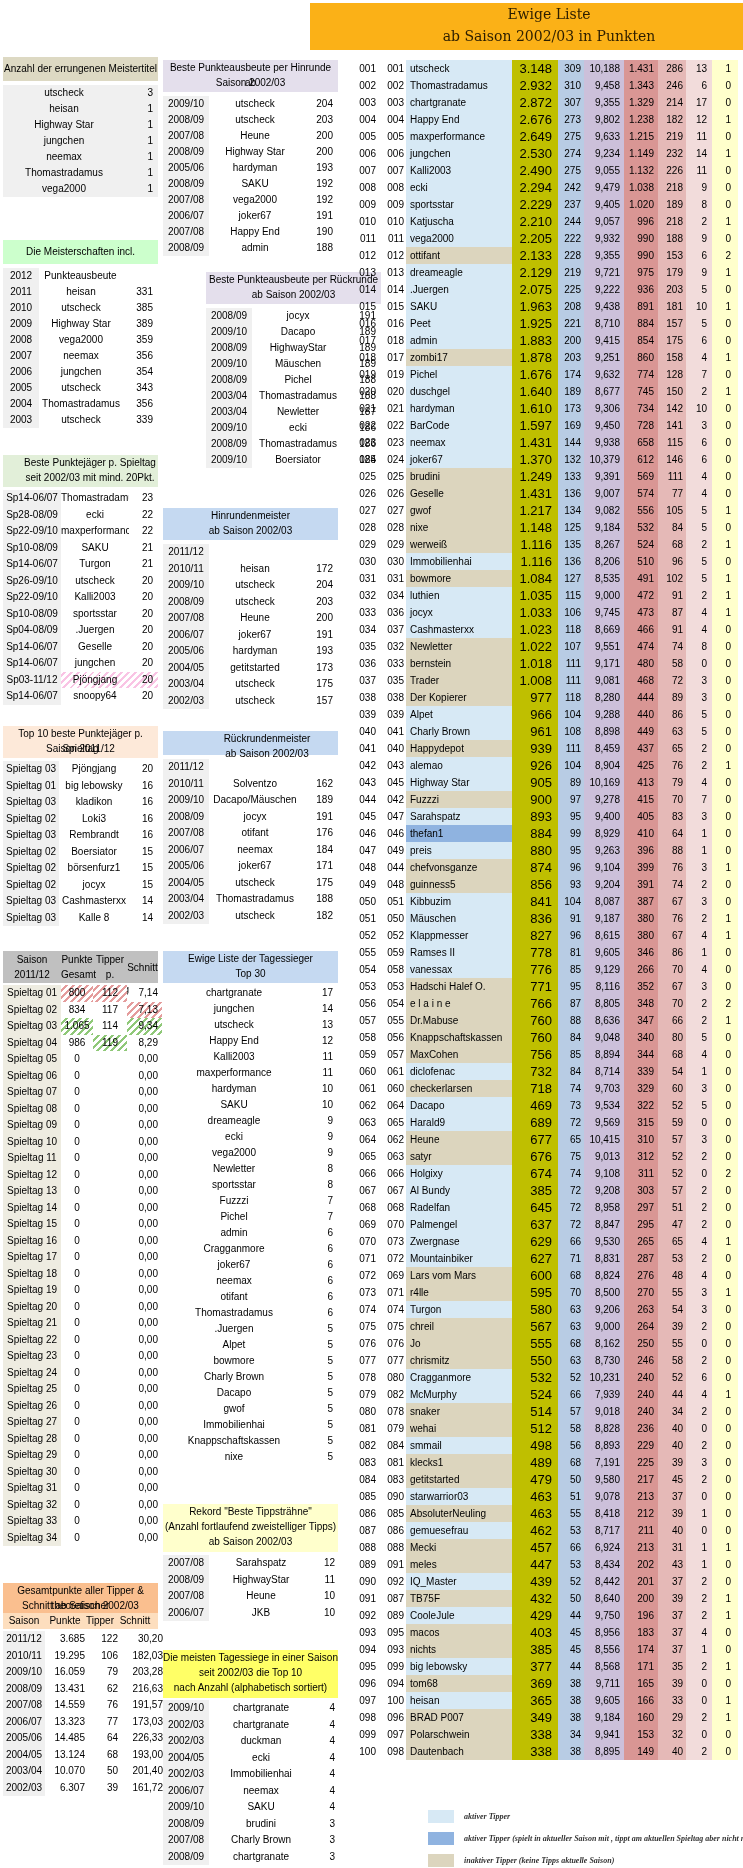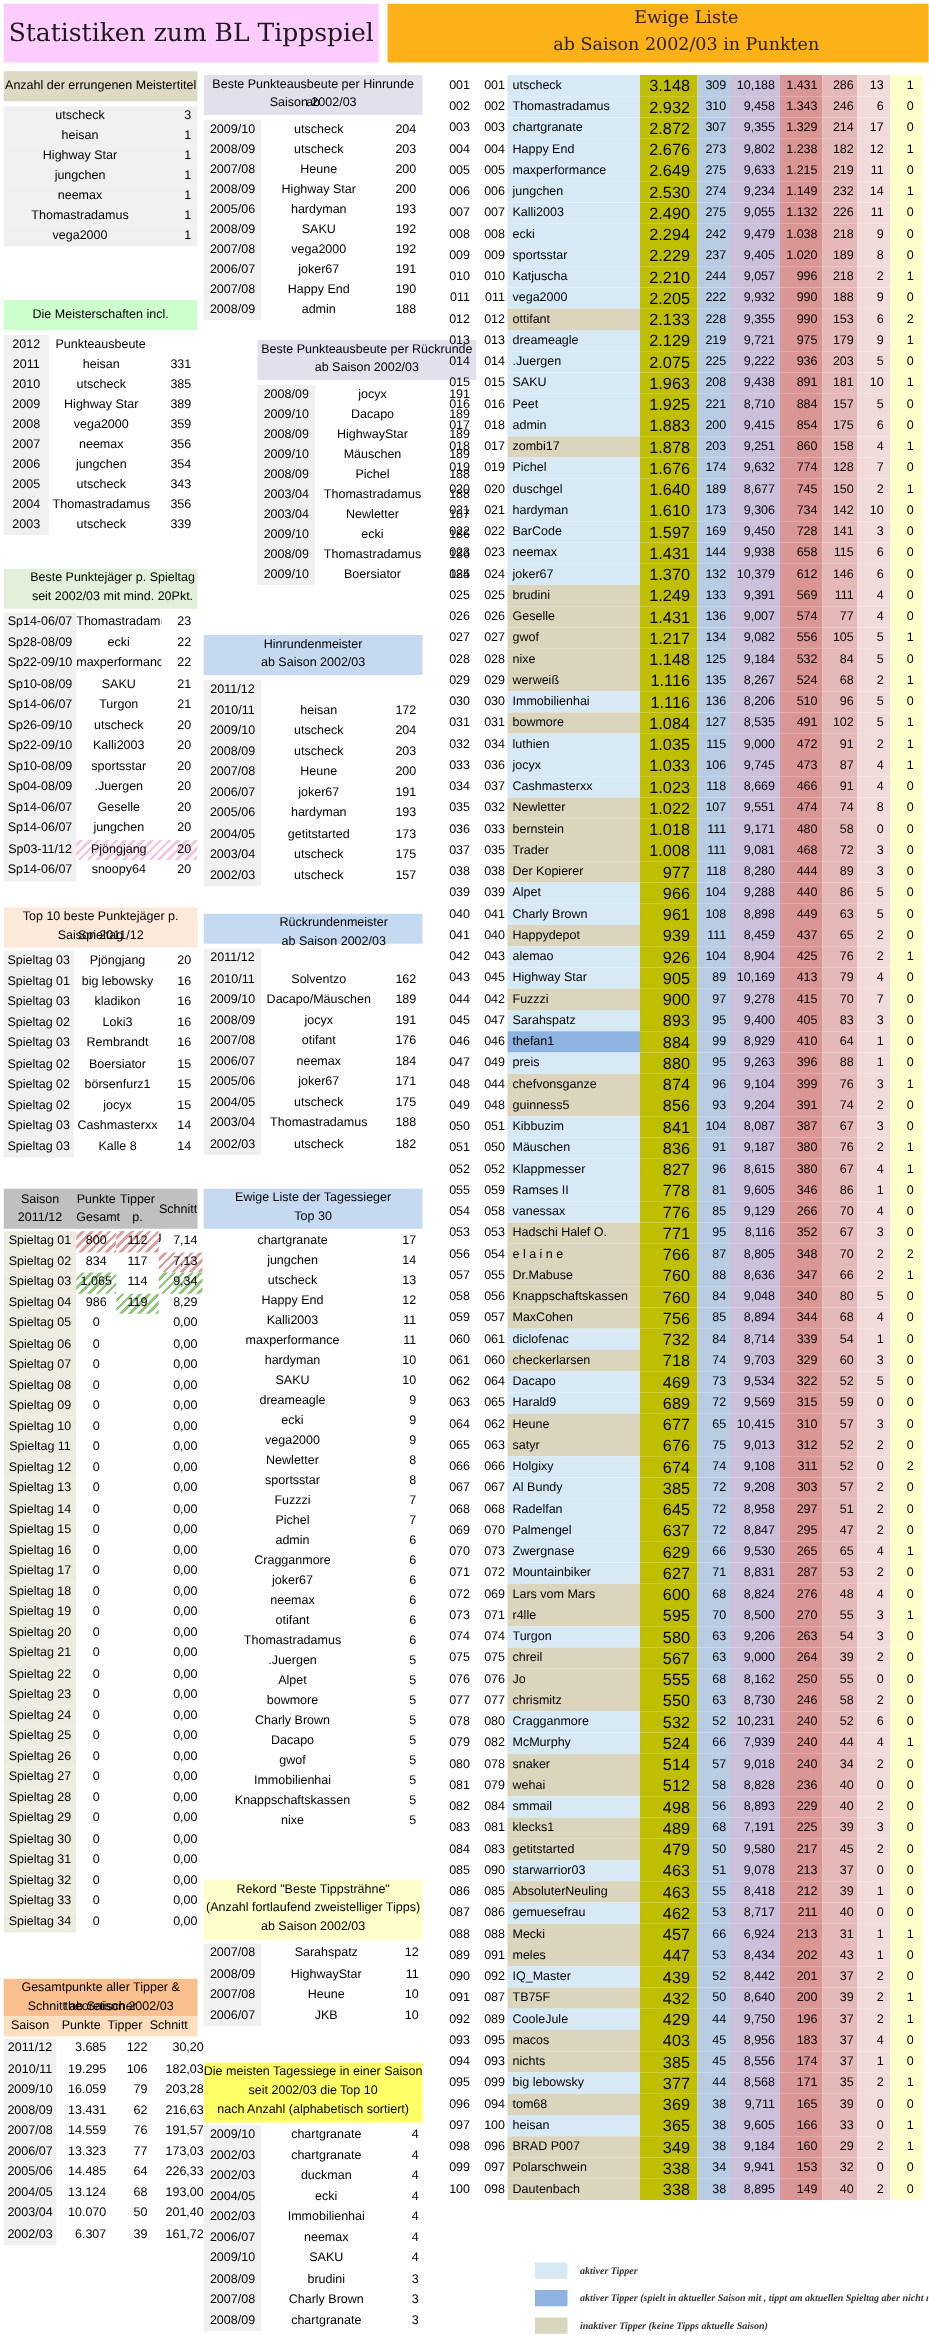--- a/index.html
+++ b/index.html
@@ -89,21 +89,20 @@
   .lrow{display:flex;align-items:center;margin-bottom:9px;height:13px;}
   .lswatch{width:26px;height:13px;margin-right:10px;flex:none;}
   .llabel{font-size:8px;font-style:italic;font-weight:bold;color:#333;
           font-family:"Liberation Serif",serif;white-space:nowrap;}
 </style>
 </head>
 <body>
 
 <div id="canvas">
 
-  <div id="title-left" class="abs">Statistiken zum BL Tippspiel</div>
 
   <div id="title-right" class="abs">
     <div>Ewige Liste</div>
     <div>ab Saison 2002/03 in Punkten</div>
   </div>
 
   <div id="t1" class="tbl" style="left:3px;top:57px;width:155px;">
     <div class="hdr hdr1l bg-tan" style="margin-bottom:4px;">Anzahl der errungenen Meistertitel</div>
     <div id="t1-rows">
         <div class="trow">

